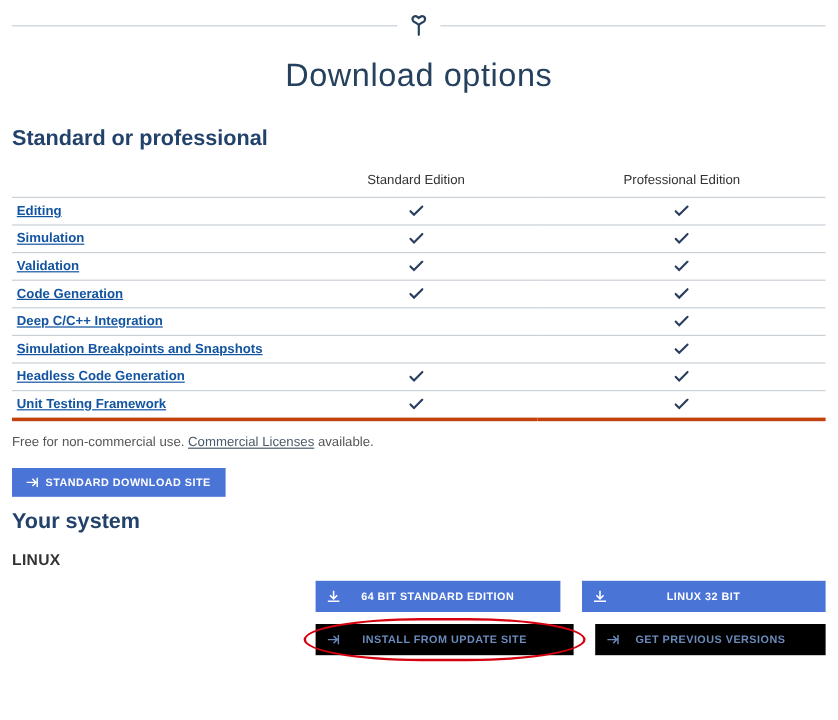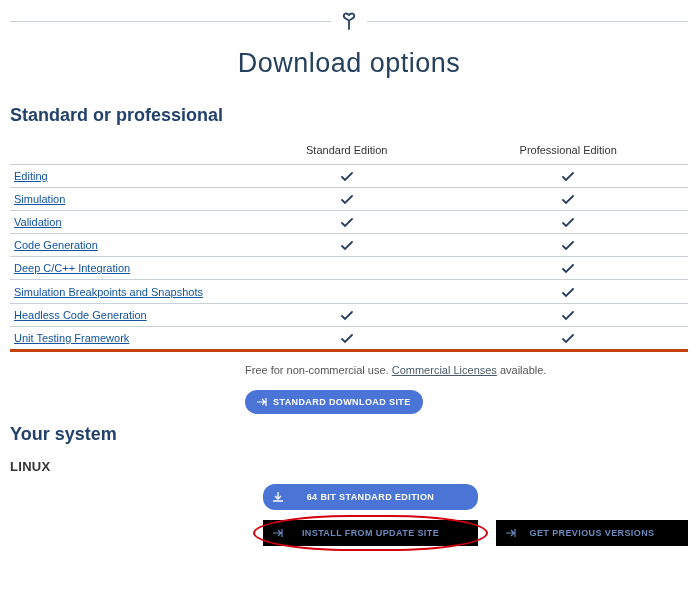--- a/index.html
+++ b/index.html
@@ -59,30 +59,31 @@
   table.compare td {
     padding: 5px 4px;
     border-top: 1px solid #c9d0d6;
     vertical-align: middle;
   }
   table.compare tbody tr:last-child td {
     border-bottom: 3px solid #c2410c;
   }
   .feat-link {
     color: #1254a0;
-    font-weight: 400;
+    font-weight: 700;
     text-decoration: underline;
     font-size: 11px;
     cursor: pointer;
   }
   td.check { text-align: center; }
   .chk svg { display: inline-block; vertical-align: middle; }
   .cols {
     display: flex;
     margin-top: 10px;
+    flex-direction: column;
   }
   .col-spacer { width: 235px; flex: none; }
   .col { flex: 1; padding-right: 10px; }
   .blurb {
     font-size: 11px;
     color: #555;
     line-height: 1.5;
     margin-bottom: 12px;
   }
   .blurb a {
@@ -98,21 +99,20 @@
     font-weight: 700;
     letter-spacing: 0.4px;
     padding: 7px 12px;
     text-transform: uppercase;
     cursor: pointer;
     border: none;
   }
   .btn-solid {
     background: #4a74d6;
     color: #fff;
-    border-radius: 12px;
   }
   .btn-ghost {
     background: transparent;
     color: #4a74d6;
   }
   .btn-block {
     width: 215px;
     justify-content: center;
     position: relative;
     padding: 8px 10px;
@@ -265,20 +265,28 @@
 
 <div class="dl-row">
   <div class="dl-left"></div>
   <button class="btn btn-solid btn-block">
     <span class="lead-icon dl-icon">
       <svg width="10" height="10" viewBox="0 0 10 10">
           <path d="M5 0 V6 M2 4 L5 7 L8 4 M0 9 H10" stroke="#fff" stroke-width="1.3" fill="none"></path>
         </svg>
     </span>
     <span>64 Bit Standard Edition</span>
+  </button>
+  <button class="btn btn-solid btn-block">
+    <span class="lead-icon dl-icon">
+      <svg width="10" height="10" viewBox="0 0 10 10">
+          <path d="M5 0 V6 M2 4 L5 7 L8 4 M0 9 H10" stroke="#fff" stroke-width="1.3" fill="none"></path>
+        </svg>
+    </span>
+    <span>Linux 32 Bit</span>
   </button>
 </div>
 
 <div class="dl-row">
   <div class="dl-left"></div>
   <span class="circled">
     <button class="btn btn-grey btn-block">
       <span class="lead-icon arrow-icon">
         <svg width="10" height="8" viewBox="0 0 10 8">
             <path d="M0 4 H7 M5 1 L8 4 L5 7 M9 0 V8" stroke="#6a8bbd" stroke-width="1.2" fill="none"></path>

